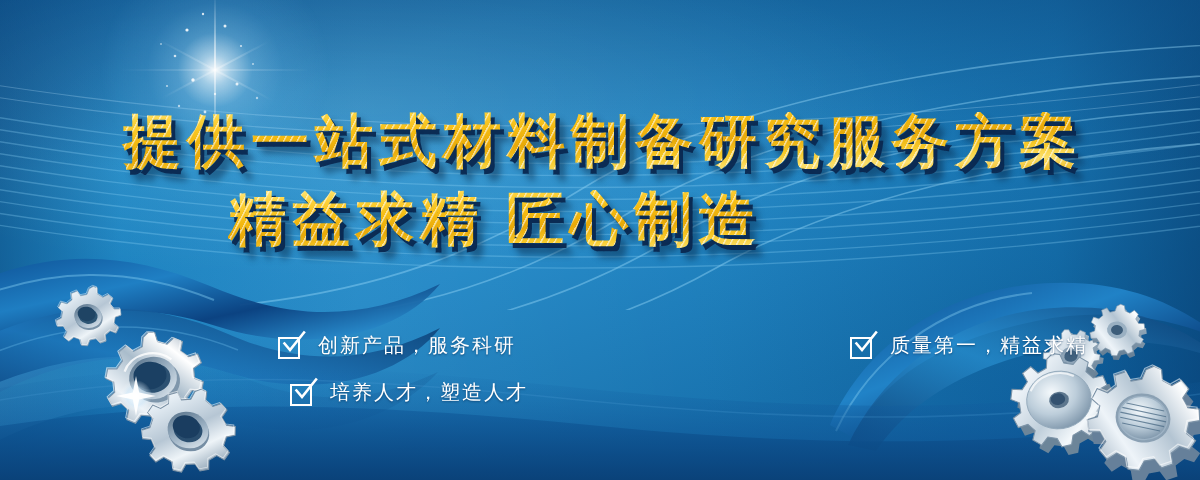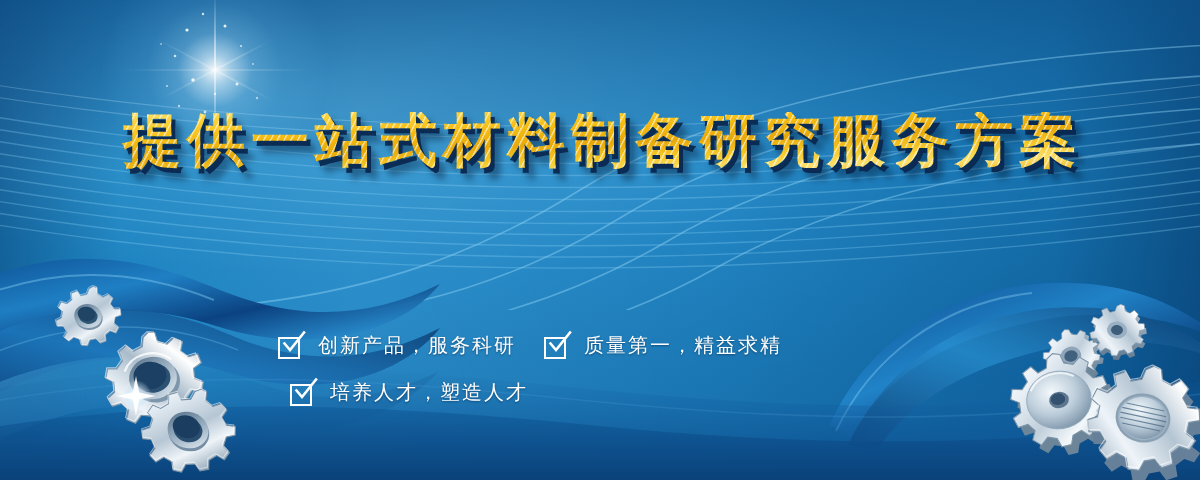--- a/index.html
+++ b/index.html
@@ -2,21 +2,21 @@
 <html><head>
 <meta charset="utf-8">
 <style>
   * { margin:0; padding:0; box-sizing:border-box; }
   html,body { background:#0b3f77; }
 
   .banner{
     position:relative;
     width:1200px; height:480px;
     overflow:hidden;
-    font-family:Liberation Serif, serif;
+    font-family:Liberation Sans, sans-serif;
     background:
       radial-gradient(120% 150% at 18% 14%, #2e9ad8 0%, #1e86c6 38%, #1878b8 62%, #0f63a8 100%);
   }
 
   
   .bg-base{
     position:absolute; inset:0;
     background:linear-gradient(160deg,#1b7cbd 0%,#2492cf 22%,#1f86c5 48%,#1470ad 74%,#0d5d9f 100%);
   }
   .bg-vglow{
@@ -104,24 +104,24 @@
     filter:drop-shadow(4px 5px 0 rgba(10,40,80,.95)) drop-shadow(6px 7px 3px rgba(5,30,60,.45));
   }
   .hl-line-1{ margin-left:6px; }
   .hl-line-2{ margin-top:20px; margin-left:228px; text-align:left; }
 
   
   .features{
     position:absolute; left:278px; top:332px;
     width:760px;
   }
-  .frow{ display:flex; align-items:center; gap:28px; }
+  .frow{ display:flex; align-items:center; gap:22px; }
   .frow + .frow{ margin-top:20px;padding-left:12px; }
   .fitem{ display:flex; align-items:center; }
-  .fitem.col2{ }
+  .fitem.col2{ margin-left:312px; }
   .chk{ position:relative; width:26px; height:26px; flex:0 0 26px; margin-right:14px; }
   .chk .box{
     position:absolute; left:0; top:4px; width:22px; height:22px;
     border:2px solid #ffffff;
   }
   .chk svg{ position:absolute; left:1px; top:-2px; width:28px; height:28px; overflow:visible; }
   .ftext{
     font-size:20px;
     color:#ffffff;
     letter-spacing:2px;
@@ -401,20 +401,21 @@
         </g>
         <ellipse cx="0" cy="0" rx="24" ry="21" fill="none" stroke="#9db2c4" stroke-width="1.4"></ellipse>
       </g>
     </svg>
   </div>
 
   <div class="sheen"></div>
 
   <div class="headline">
     <div class="hl-line hl-line-1">提供一站式材料制备研究服务方案</div>
+    <div class="hl-line hl-line-2">精益求精 匠心制造</div>
   </div>
 
   <div class="features">
     <div class="frow">
       <div class="fitem">
         <span class="chk">
           <span class="box"></span>
           <svg viewBox="0 0 28 28">
             <path d="M5.5,12.5 L11,19 L25,1.5" fill="none" stroke="#ffffff" stroke-width="2.6" stroke-linecap="square" stroke-linejoin="miter"></path>
           </svg>

